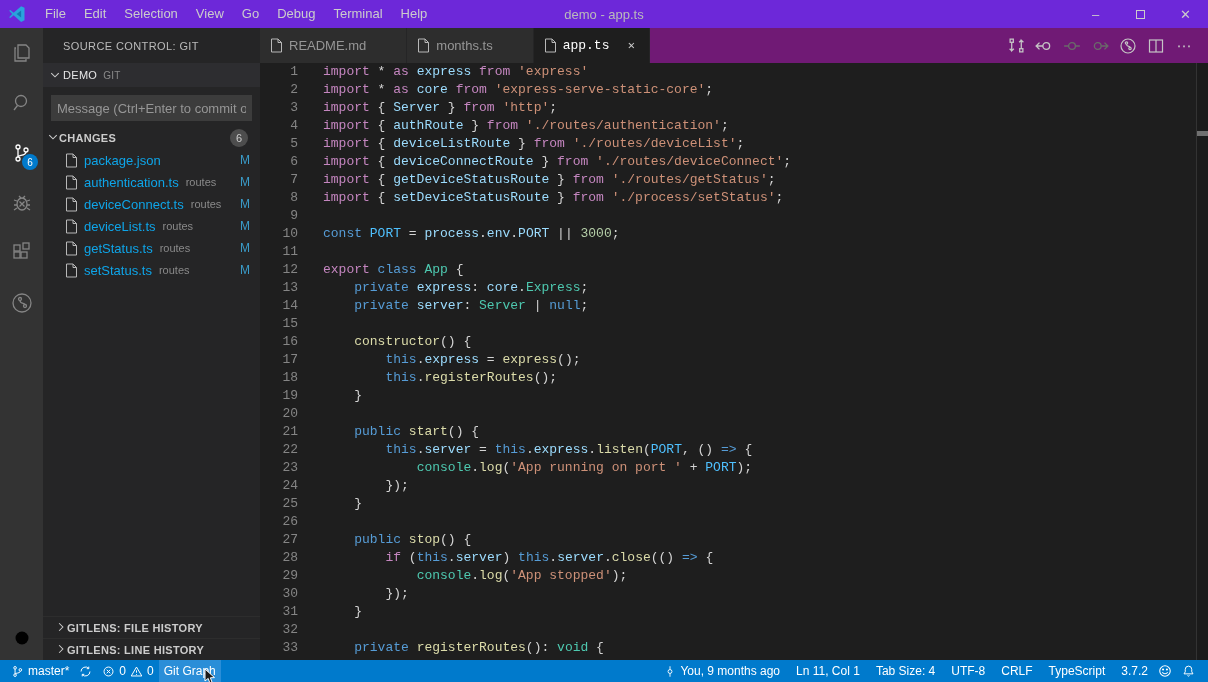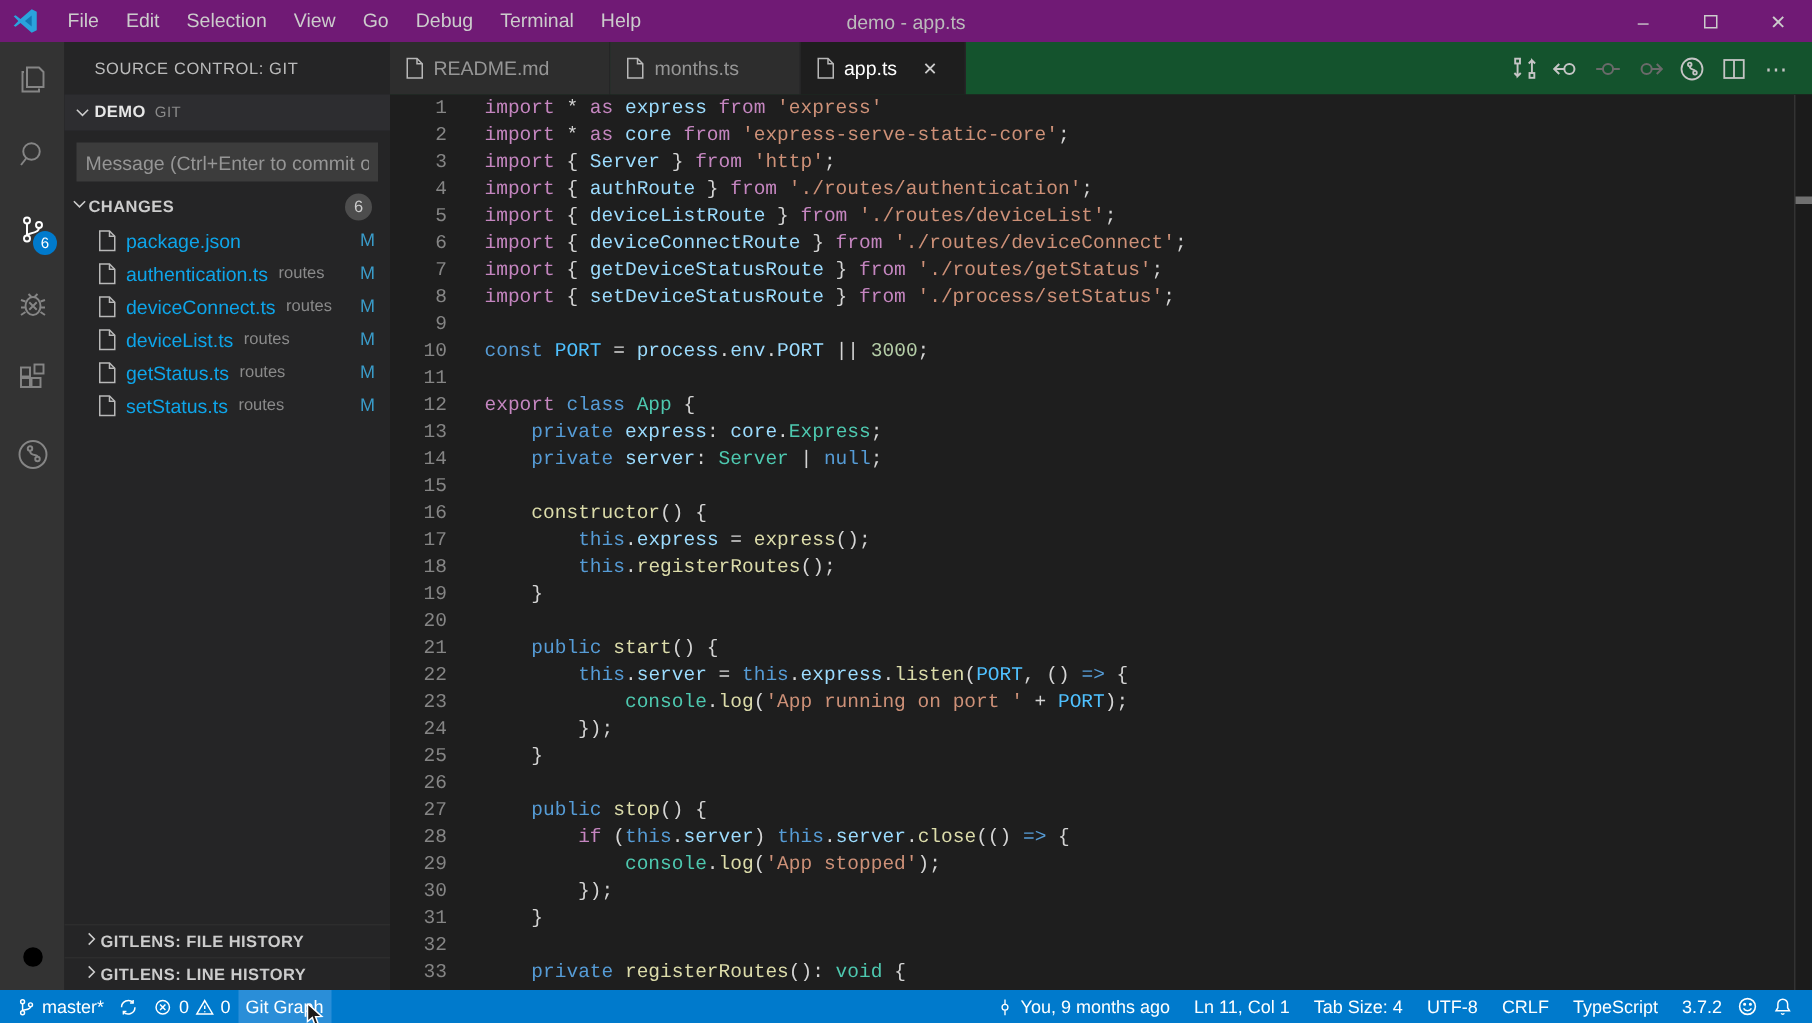--- a/index.html
+++ b/index.html
@@ -1,21 +1,21 @@
 <!DOCTYPE html>
 <html><head>
 <meta charset="utf-8">
 <style>
   * { margin:0; padding:0; box-sizing:border-box; }
   html,body { width:1208px; height:682px; overflow:hidden; background:#1e1e1e;
               font-family:"Liberation Sans", sans-serif; }
   .app { width:1208px; height:682px; display:flex; flex-direction:column; position:relative; }
 
   
-  .titlebar { height:28px; background:#701a75; display:flex; align-items:center; color:#cccccc;
+  .titlebar { height:28px; background:#6d28d9; display:flex; align-items:center; color:#cccccc;
               font-size:13px; flex:0 0 auto; position:relative; }
   .vscode-logo { width:18px; height:18px; margin:0 10px 0 8px; flex:0 0 auto; }
   .menus { display:flex; align-items:center; }
   .menu-item { padding:0 9px; height:28px; line-height:28px; cursor:default; }
   .win-title { position:absolute; left:50%; transform:translateX(-50%); color:#bbbbbb; }
   .win-controls { margin-left:auto; display:flex; height:28px; }
   .win-btn { width:45px; height:28px; display:flex; align-items:center; justify-content:center; color:#cccccc; font-size:13px; }
   .win-btn .box { width:9px; height:9px; border:1px solid #cccccc; display:block; }
 
   
@@ -29,45 +29,45 @@
   .ab-badge { position:absolute; right:5px; bottom:8px; min-width:16px; height:16px; border-radius:8px;
               background:#007acc; color:#ffffff; font-size:10px; display:flex; align-items:center; justify-content:center; padding:0 3px; }
   .ab-spacer { flex:1; }
   .ab-gear { width:43px; height:44px; display:flex; align-items:center; justify-content:center; color:#858585; }
 
   
   .sidebar { width:217px; background:#252526; display:flex; flex-direction:column; flex:0 0 auto; color:#cccccc; }
   .sidebar-title { height:35px; display:flex; align-items:center; padding-left:20px; font-size:11px; color:#bbbbbb; letter-spacing:.4px; flex:0 0 auto; }
   .section-row { height:24px; display:flex; align-items:center; padding-left:4px; flex:0 0 auto; background:#2d2d30; }
   .section-row .chev { width:16px; height:16px; display:flex; align-items:center; justify-content:center; }
-  .repo-name { font-weight:bold; font-size:11px; color:#e7e7e7; letter-spacing:.3px; }
+  .repo-name { font-weight:normal; font-size:11px; color:#e7e7e7; letter-spacing:.3px; }
   .repo-type { font-size:10px; color:#8a8a8a; margin-left:6px; letter-spacing:.3px;text-align:center; }
   .commit-input { margin:8px 8px 6px 8px; height:26px; background:#3c3c3c; border:none; color:#cccccc;
                   font-size:13px; padding:0 6px; outline:none; width:201px; font-family:"Liberation Sans",sans-serif; }
   .commit-input::placeholder { color:#969696; }
   .changes-row { height:22px; display:flex; align-items:center; padding:0 12px 0 4px; flex:0 0 auto; }
   .changes-label { font-weight:bold; font-size:11px; color:#cccccc; letter-spacing:.3px; }
   .changes-badge { margin-left:auto; min-width:18px; height:18px; border-radius:9px; background:#4d4d4d; color:#cccccc;
                    font-size:11px; display:flex; align-items:center; justify-content:center; padding:0 4px; }
   .file-row { height:22px; display:flex; align-items:center; padding:0 10px 0 22px; font-size:13px; flex:0 0 auto; }
   .file-icon { width:13px; height:15px; margin-right:6px; flex:0 0 auto; }
   .file-name { color:#0ea5e9; white-space:nowrap; }
   .file-folder { color:#8a8a8a; font-size:11px; margin-left:7px; white-space:nowrap; }
   .file-status { margin-left:auto; color:#3a9bc8; font-size:12px; }
   .sb-spacer { flex:1; }
   .gitlens-row { height:22px; display:flex; align-items:center; padding-left:12px; flex:0 0 auto; border-top:1px solid #2d2d2d; }
   .gitlens-row .label { font-weight:bold; font-size:11px; color:#cccccc; letter-spacing:.3px; }
 
   
   .editor-area { flex:1; display:flex; flex-direction:column; min-width:0; }
-  .tabbar { height:35px; background:#14532d; display:flex; flex:0 0 auto; align-items:stretch; }
+  .tabbar { height:35px; background:#701a75; display:flex; flex:0 0 auto; align-items:stretch; }
   .tab { display:flex; align-items:center; padding:0 10px; font-size:13px; background:#2d2d2d; color:#969696;
          border-right:1px solid #252526; min-width:110px; }
   .tab .file-icon { margin-right:6px; }
-  .tab.active { background:#1e1e1e; color:#ffffff; }
+  .tab.active { background:#1e1e1e; color:#ffffff;font-family:Liberation Mono, monospace; }
   .tab-close { margin-left:14px; font-size:12px; color:#cccccc; visibility:hidden; width:16px; text-align:center; }
   .tab.active .tab-close { visibility:visible; }
   .tab-actions { margin-left:auto; display:flex; align-items:center; padding-right:10px; }
   .ta-icon { width:28px; height:35px; display:flex; align-items:center; justify-content:center; color:#c5c5c5; font-size:15px; }
   .ta-icon.dim { color:#6a6a6a; }
   .ta-icon svg { stroke:currentColor; fill:none; stroke-width:1.2; }
 
   .editor { flex:1; background:#1e1e1e; position:relative; overflow:hidden;
             font-family:"Liberation Mono","DejaVu Sans Mono",monospace; font-size:13px; }
   .code-line { height:18px; display:flex; white-space:pre; line-height:18px; }

